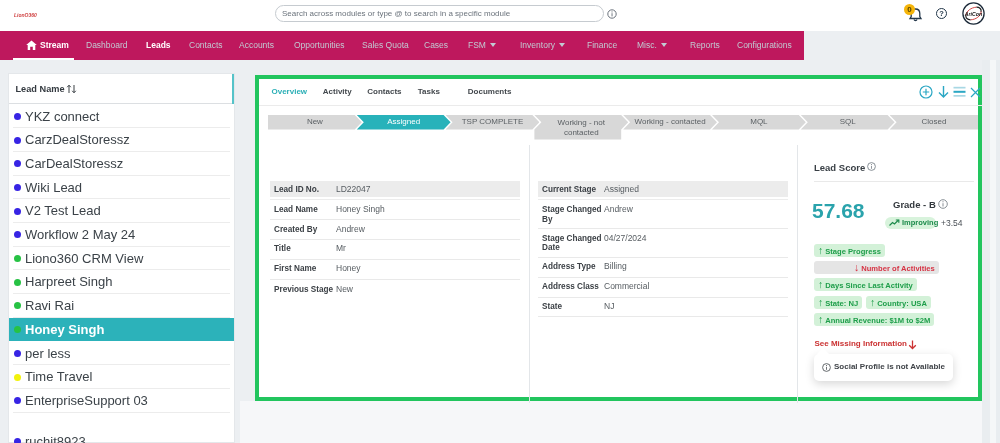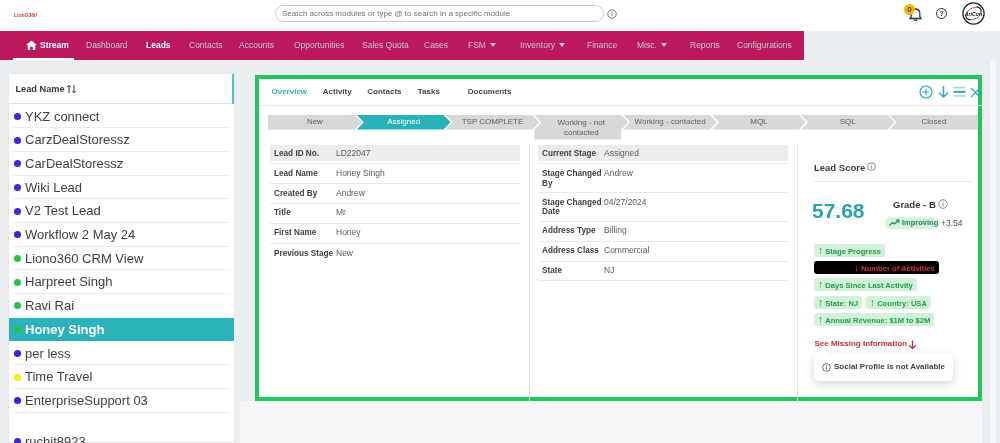--- a/index.html
+++ b/index.html
@@ -47,27 +47,27 @@
   .seg.tall { height:24.5px; line-height:10px; padding-top:3px;
     clip-path:polygon(0 0, 86.8px 0, 93.8px 7.25px, 86.8px 14.5px, 86.8px 24.5px, 0 24.5px, 0 14.5px, 7px 7.25px); }
 
   
   .col { position:absolute; top:65.6px; width:250px; }
   .drow { position:relative; display:flex; border-bottom:1px solid #e9e9e9; }
   .drow .lb { flex:0 0 66px; padding-left:4px; font-size:8.2px; font-weight:bold; color:#3c4146; line-height:9.8px; white-space:nowrap; }
   .drow .vl { font-size:8.5px; color:#565c61; line-height:9.8px; white-space:nowrap; }
   .r1 { height:19.8px; align-items:center; }
   .r2 { height:28.8px; align-items:flex-start; padding-top:4.5px; }
-  .gray { background:linear-gradient(#ececec 0 16.5px, #fff 16.5px); border-bottom-color:transparent !important; }
+  .gray { background:linear-gradient(#ececec 0 16.5px, #fff 16.5px); border-bottom-color:transparent !important;margin-top:36px; }
   .vline { position:absolute; top:66px; width:1px; height:258px; background:#e3e6e9; }
 
   
   .chip { position:absolute; height:13px; line-height:13px; border-radius:3px; font-size:7.6px; font-weight:bold; padding:0 4px; white-space:nowrap; }
   .cg { background:#d3f1d8; color:#1e9e4a; }
-  .cr { background:#000000; color:#d63344;padding-left:40px; }
+  .cr { background:#e5e5e5; color:#d63344;padding-left:40px; }
   .ar { font-size:10.5px; margin-right:2px; font-weight:normal; }
 </style>
 </head>
 <body>
 
 <div id="topbar">
   <span id="logo">LionO360</span>
   <div id="searchbox"></div>
   <span id="searchtxt">Search across modules or type @ to search in a specific module</span>
   <svg class="abs" style="left:607px;top:9px" width="10" height="10" viewBox="0 0 10 10">

